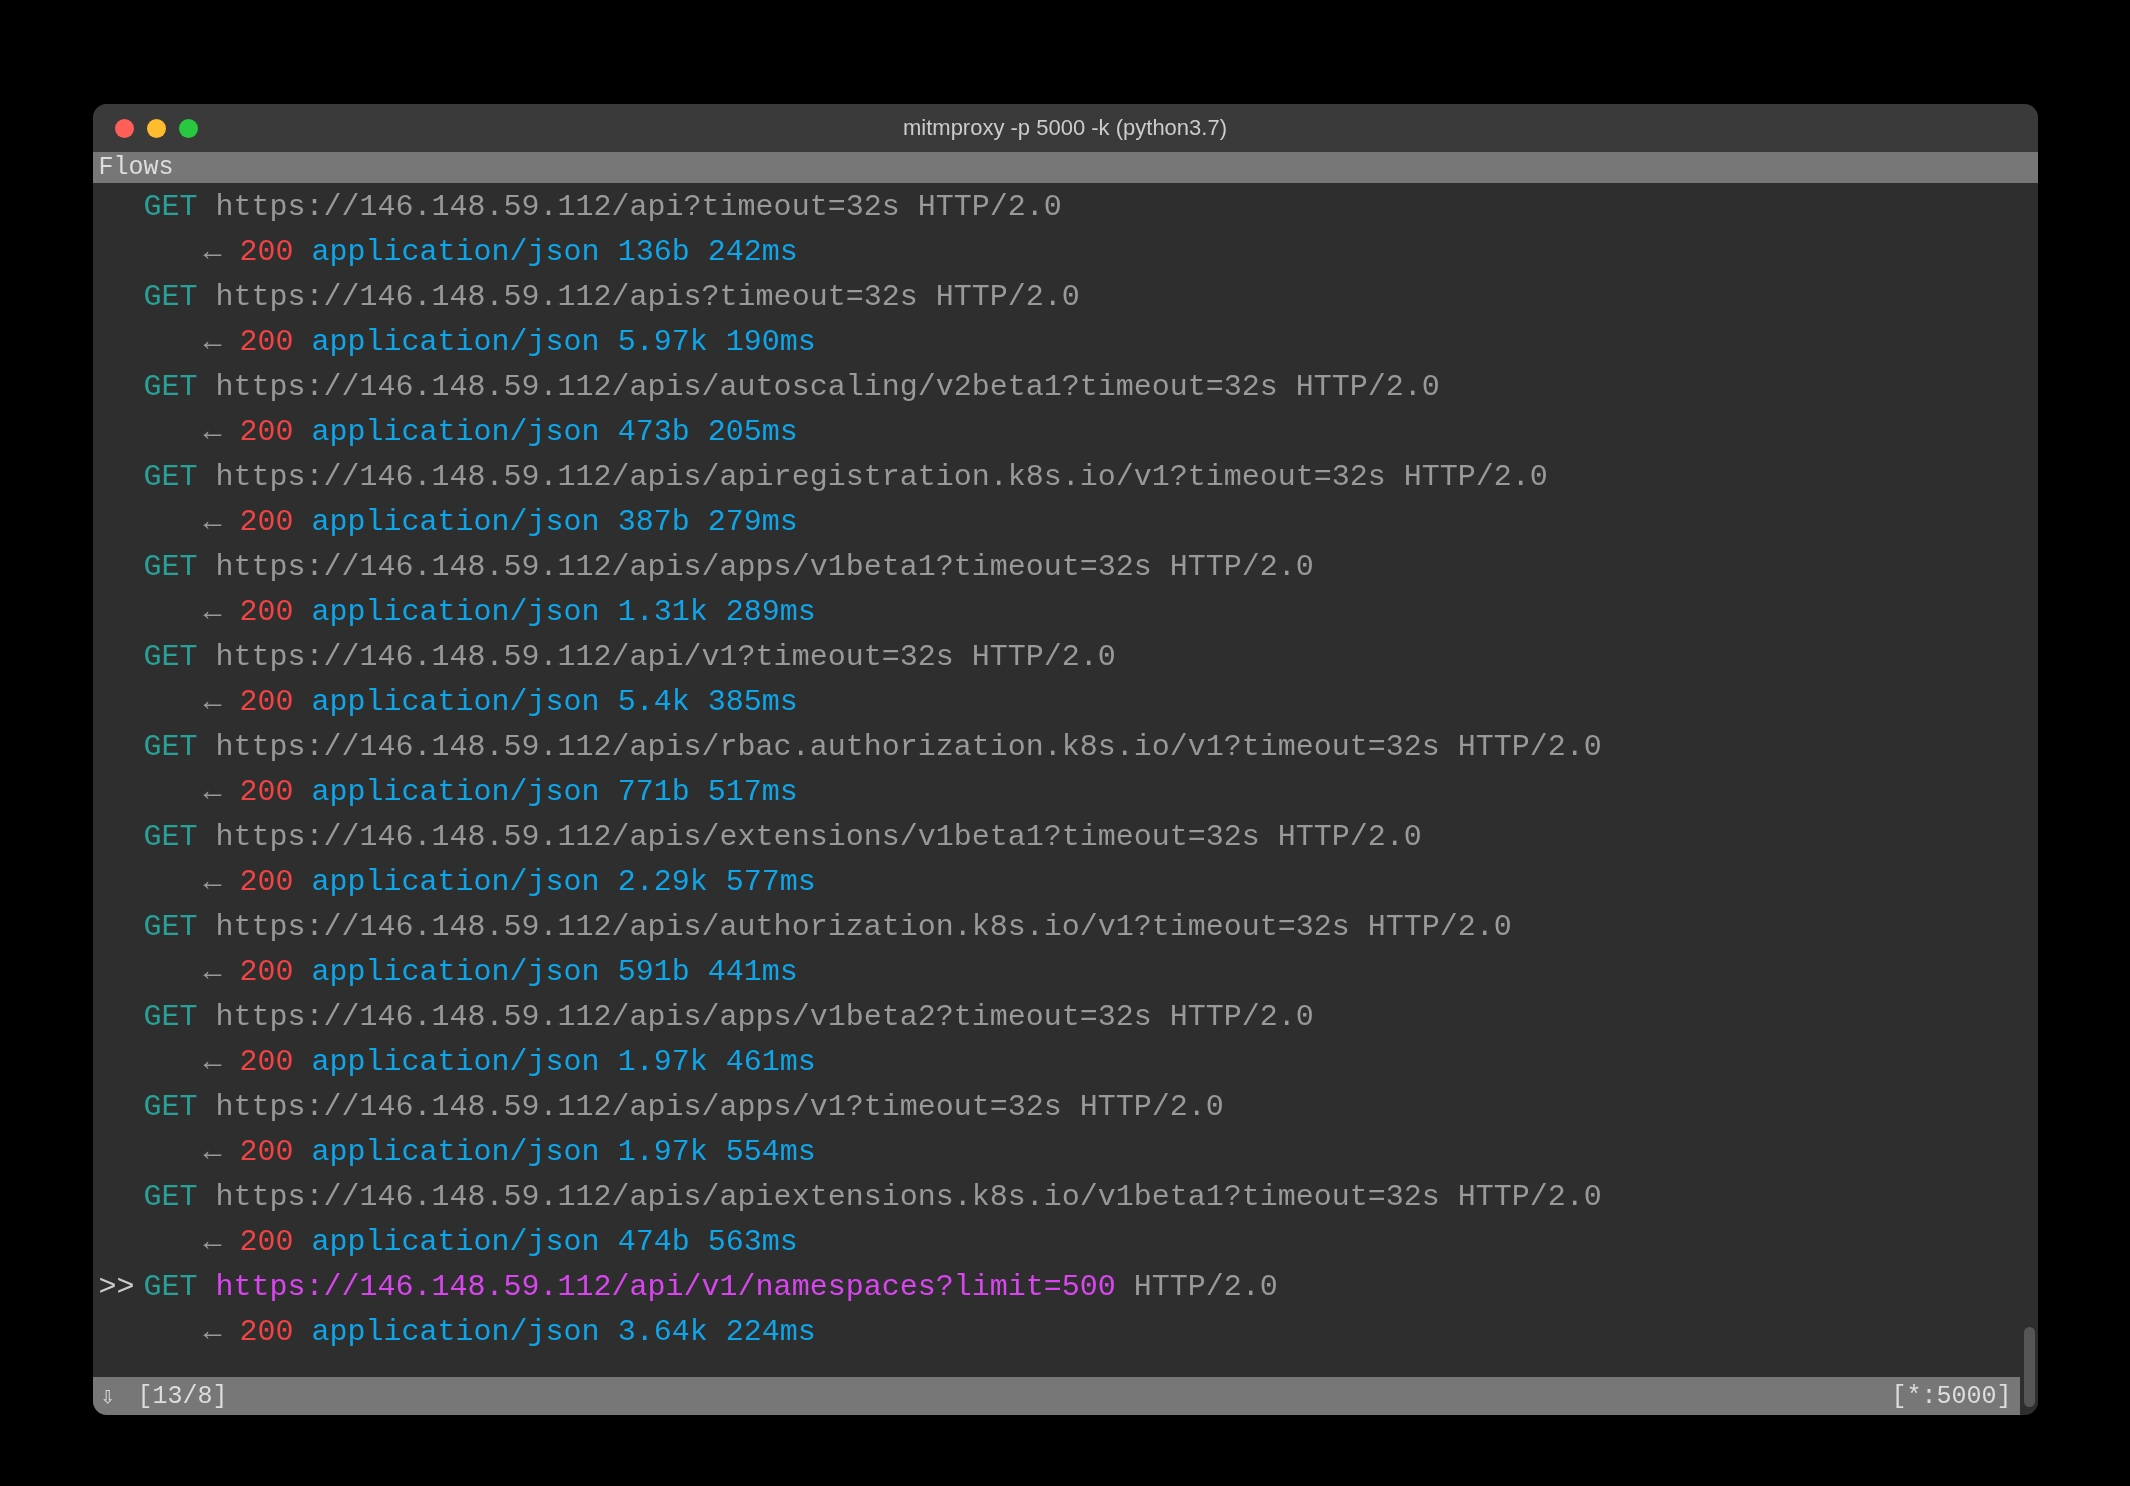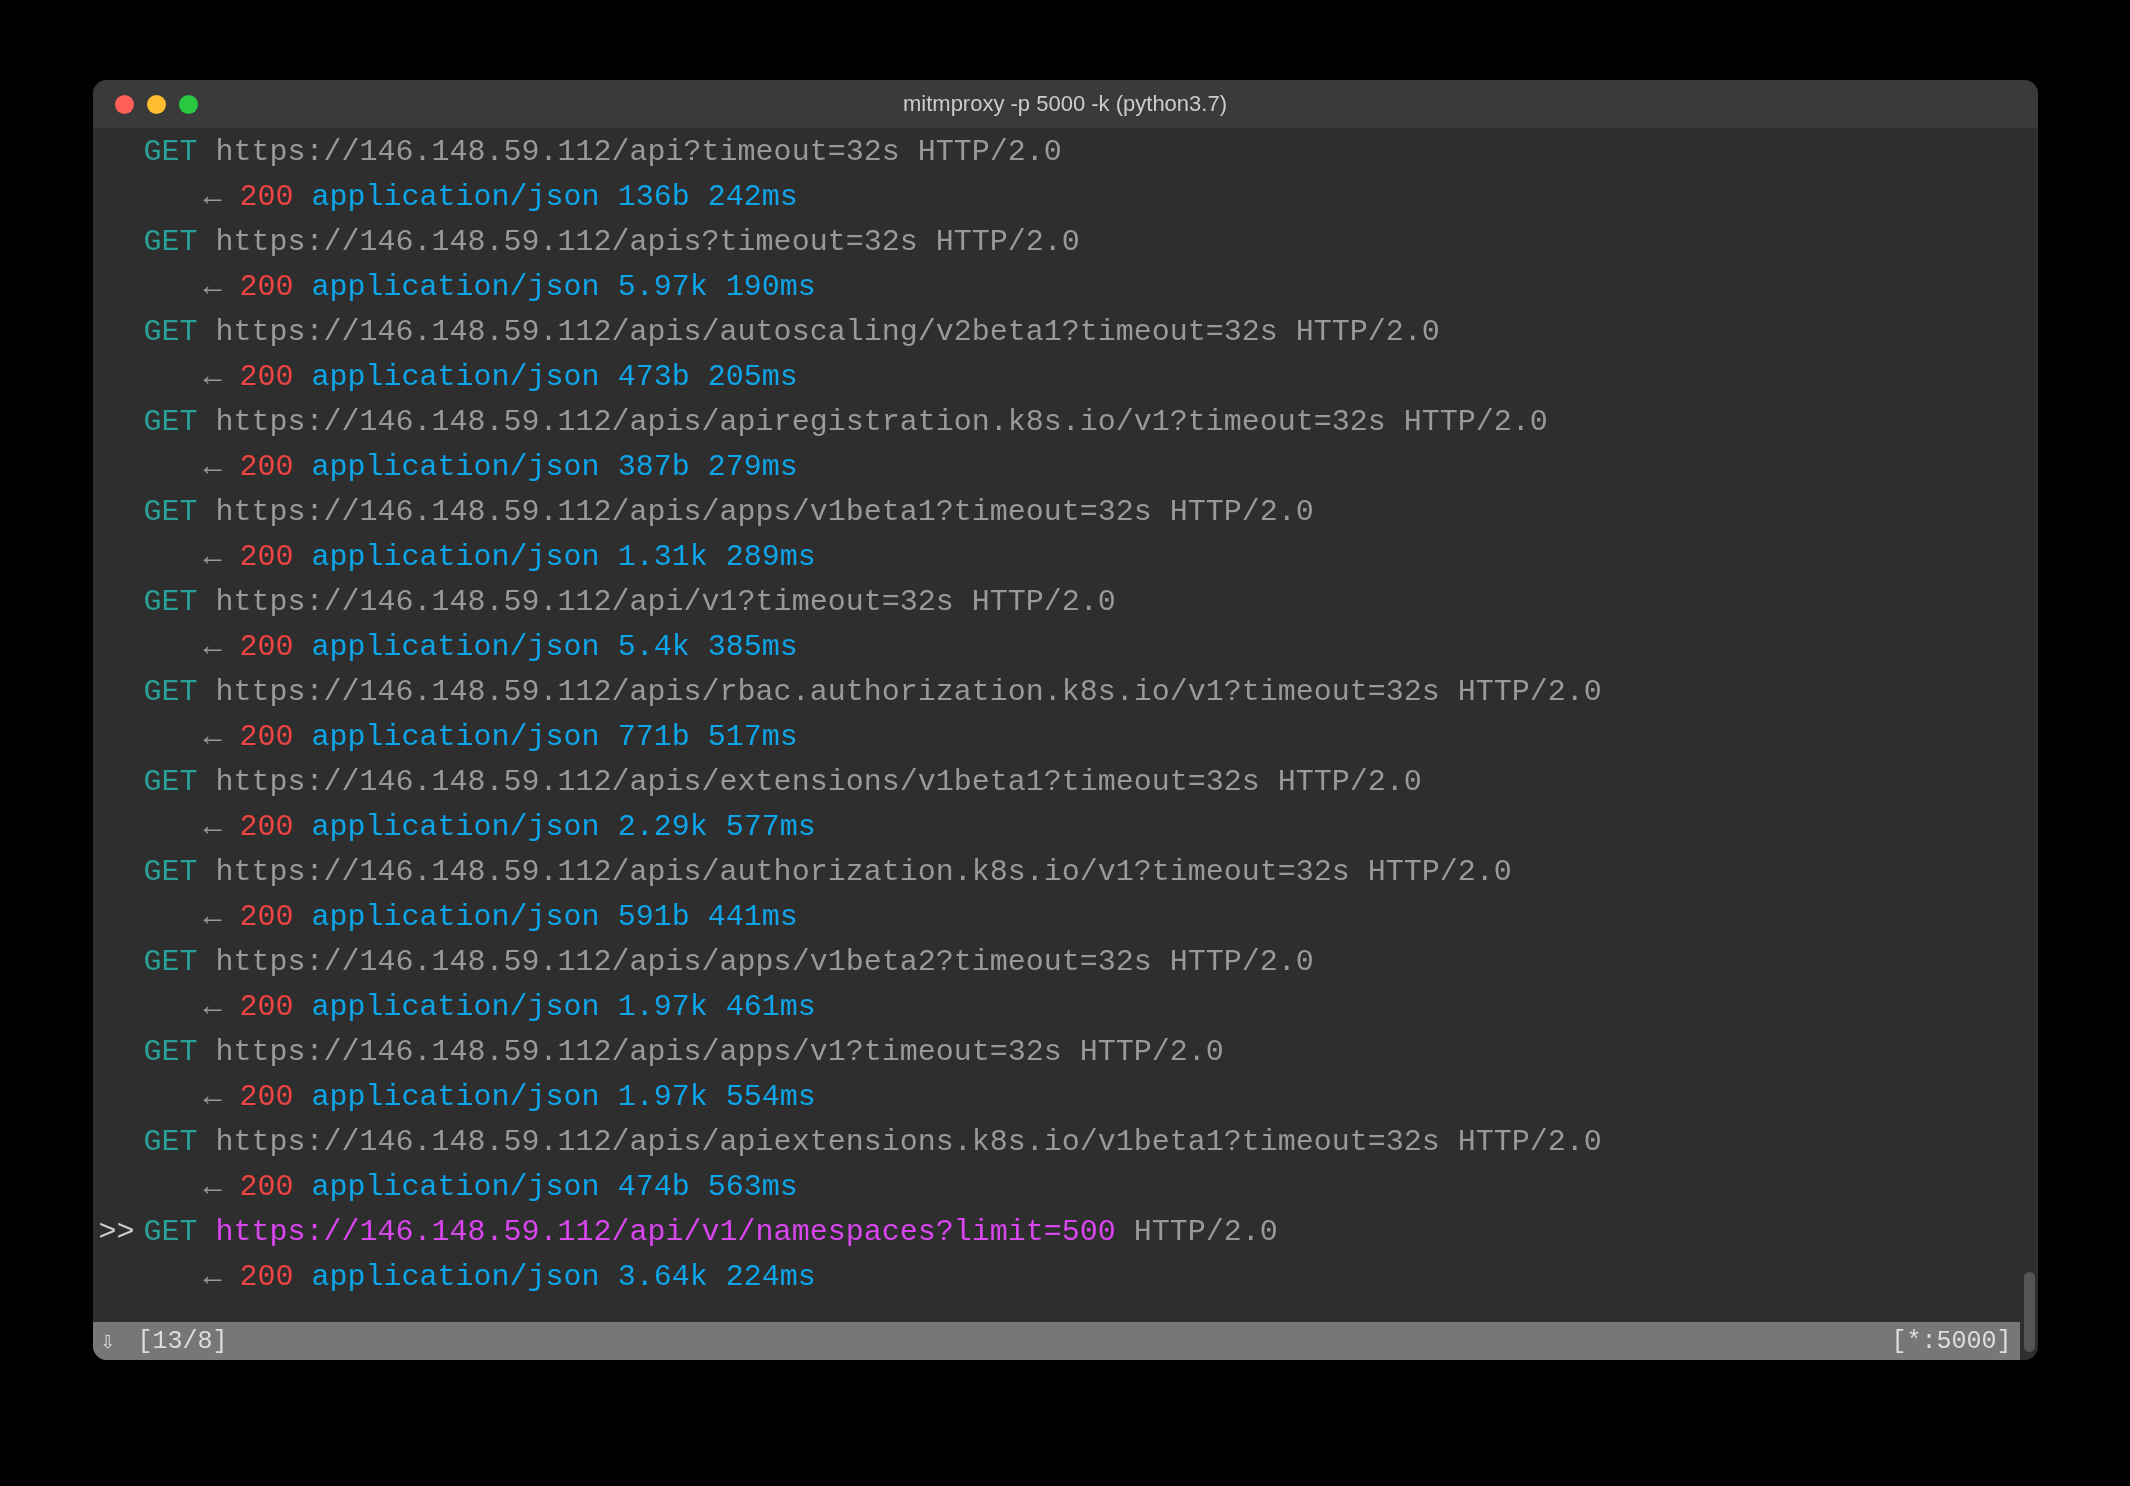--- a/index.html
+++ b/index.html
@@ -17,20 +17,21 @@
     justify-content: center;
     padding-top: 80px;
   }
   .window {
     width: 1945px;
     background: #2e2e2e;
     border-radius: 14px;
     box-shadow: 0 30px 80px rgba(0,0,0,0.8);
     overflow: hidden;
     position: relative;
+    margin-top: 24px;
   }
   .titlebar {
     height: 48px;
     background: #3a3a3a;
     display: flex;
     align-items: center;
     position: relative;
   }
   .traffic-lights {
     display: flex;
@@ -153,20 +154,21 @@
 <div class="window">
   <div class="titlebar">
     <div class="traffic-lights">
       <div class="light red"></div>
       <div class="light yellow"></div>
       <div class="light green"></div>
     </div>
     <div class="title">mitmproxy -p 5000 -k (python3.7)</div>
   </div>
   <div class="window-inner">
+    <div class="header-bar">Flows</div>
     <div class="terminal-body" id="flows-container">
         <div class="flow"><div class="row1"><span class="marker">   </span><span class="method">GET</span> <span class="url">https://146.148.59.112/api?timeout=32s</span> <span class="proto">HTTP/2.0</span></div><div class="row2"><span class="arrow-pad">       </span><span class="arrow">←</span> <span class="status">200</span> <span class="meta">application/json</span> <span class="meta">136b</span> <span class="meta">242ms</span></div></div>
         <div class="flow"><div class="row1"><span class="marker">   </span><span class="method">GET</span> <span class="url">https://146.148.59.112/apis?timeout=32s</span> <span class="proto">HTTP/2.0</span></div><div class="row2"><span class="arrow-pad">       </span><span class="arrow">←</span> <span class="status">200</span> <span class="meta">application/json</span> <span class="meta">5.97k</span> <span class="meta">190ms</span></div></div>
         <div class="flow"><div class="row1"><span class="marker">   </span><span class="method">GET</span> <span class="url">https://146.148.59.112/apis/autoscaling/v2beta1?timeout=32s</span> <span class="proto">HTTP/2.0</span></div><div class="row2"><span class="arrow-pad">       </span><span class="arrow">←</span> <span class="status">200</span> <span class="meta">application/json</span> <span class="meta">473b</span> <span class="meta">205ms</span></div></div>
         <div class="flow"><div class="row1"><span class="marker">   </span><span class="method">GET</span> <span class="url">https://146.148.59.112/apis/apiregistration.k8s.io/v1?timeout=32s</span> <span class="proto">HTTP/2.0</span></div><div class="row2"><span class="arrow-pad">       </span><span class="arrow">←</span> <span class="status">200</span> <span class="meta">application/json</span> <span class="meta">387b</span> <span class="meta">279ms</span></div></div>
         <div class="flow"><div class="row1"><span class="marker">   </span><span class="method">GET</span> <span class="url">https://146.148.59.112/apis/apps/v1beta1?timeout=32s</span> <span class="proto">HTTP/2.0</span></div><div class="row2"><span class="arrow-pad">       </span><span class="arrow">←</span> <span class="status">200</span> <span class="meta">application/json</span> <span class="meta">1.31k</span> <span class="meta">289ms</span></div></div>
         <div class="flow"><div class="row1"><span class="marker">   </span><span class="method">GET</span> <span class="url">https://146.148.59.112/api/v1?timeout=32s</span> <span class="proto">HTTP/2.0</span></div><div class="row2"><span class="arrow-pad">       </span><span class="arrow">←</span> <span class="status">200</span> <span class="meta">application/json</span> <span class="meta">5.4k</span> <span class="meta">385ms</span></div></div>
         <div class="flow"><div class="row1"><span class="marker">   </span><span class="method">GET</span> <span class="url">https://146.148.59.112/apis/rbac.authorization.k8s.io/v1?timeout=32s</span> <span class="proto">HTTP/2.0</span></div><div class="row2"><span class="arrow-pad">       </span><span class="arrow">←</span> <span class="status">200</span> <span class="meta">application/json</span> <span class="meta">771b</span> <span class="meta">517ms</span></div></div>
         <div class="flow"><div class="row1"><span class="marker">   </span><span class="method">GET</span> <span class="url">https://146.148.59.112/apis/extensions/v1beta1?timeout=32s</span> <span class="proto">HTTP/2.0</span></div><div class="row2"><span class="arrow-pad">       </span><span class="arrow">←</span> <span class="status">200</span> <span class="meta">application/json</span> <span class="meta">2.29k</span> <span class="meta">577ms</span></div></div>
         <div class="flow"><div class="row1"><span class="marker">   </span><span class="method">GET</span> <span class="url">https://146.148.59.112/apis/authorization.k8s.io/v1?timeout=32s</span> <span class="proto">HTTP/2.0</span></div><div class="row2"><span class="arrow-pad">       </span><span class="arrow">←</span> <span class="status">200</span> <span class="meta">application/json</span> <span class="meta">591b</span> <span class="meta">441ms</span></div></div>

